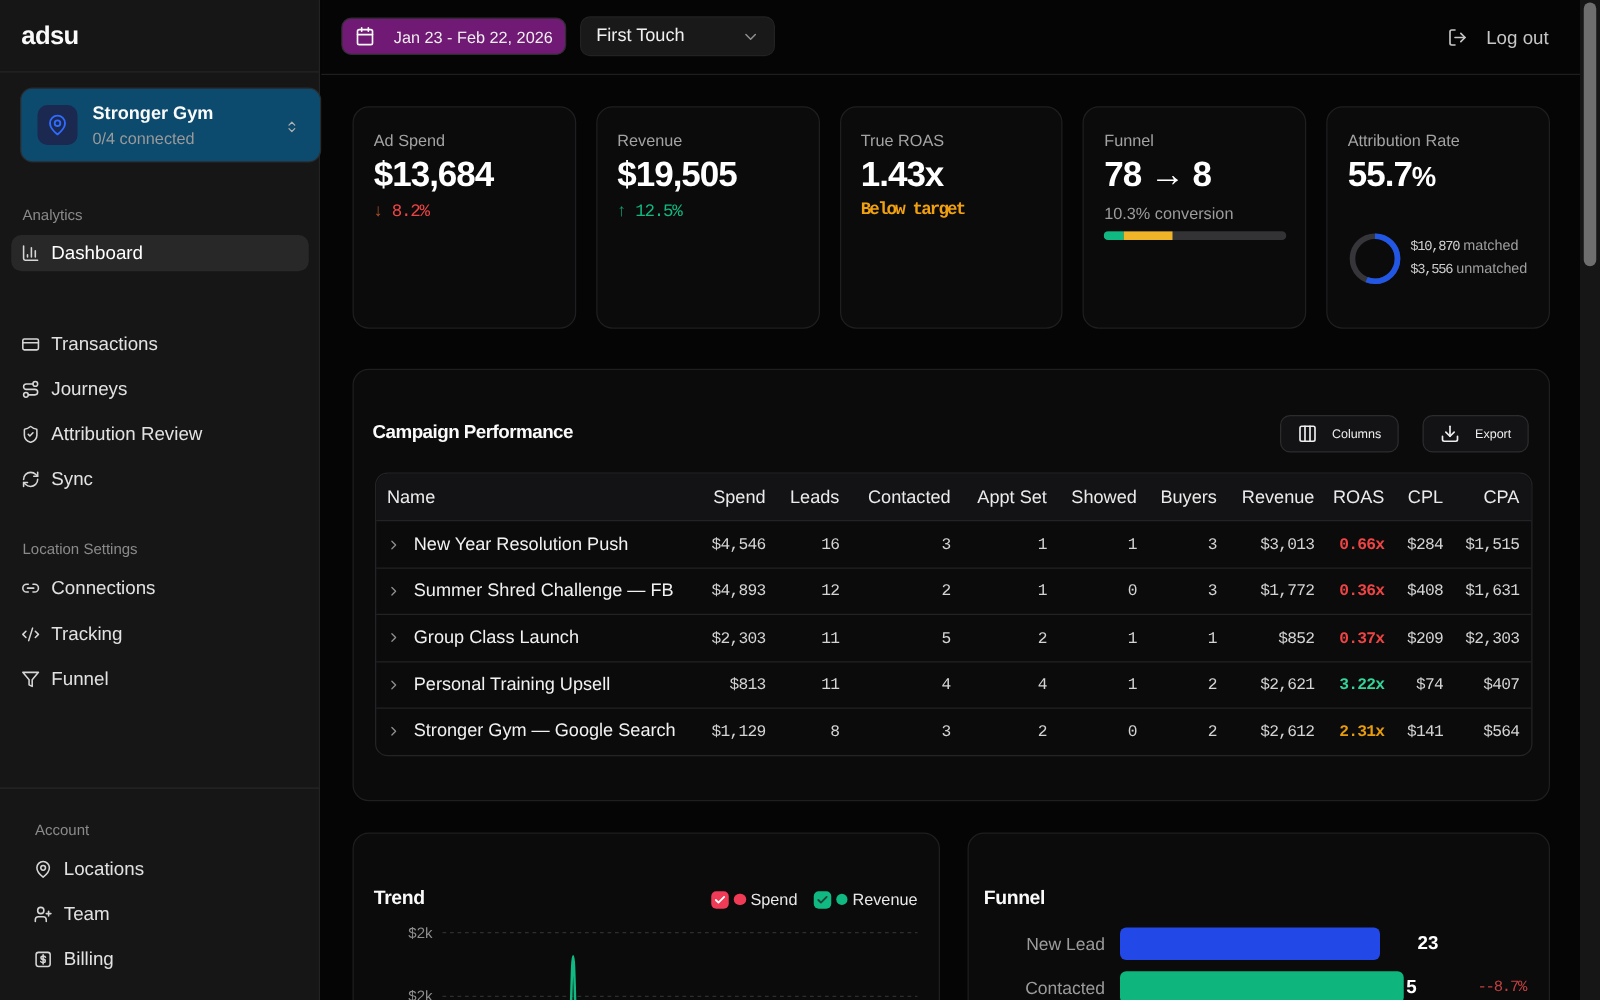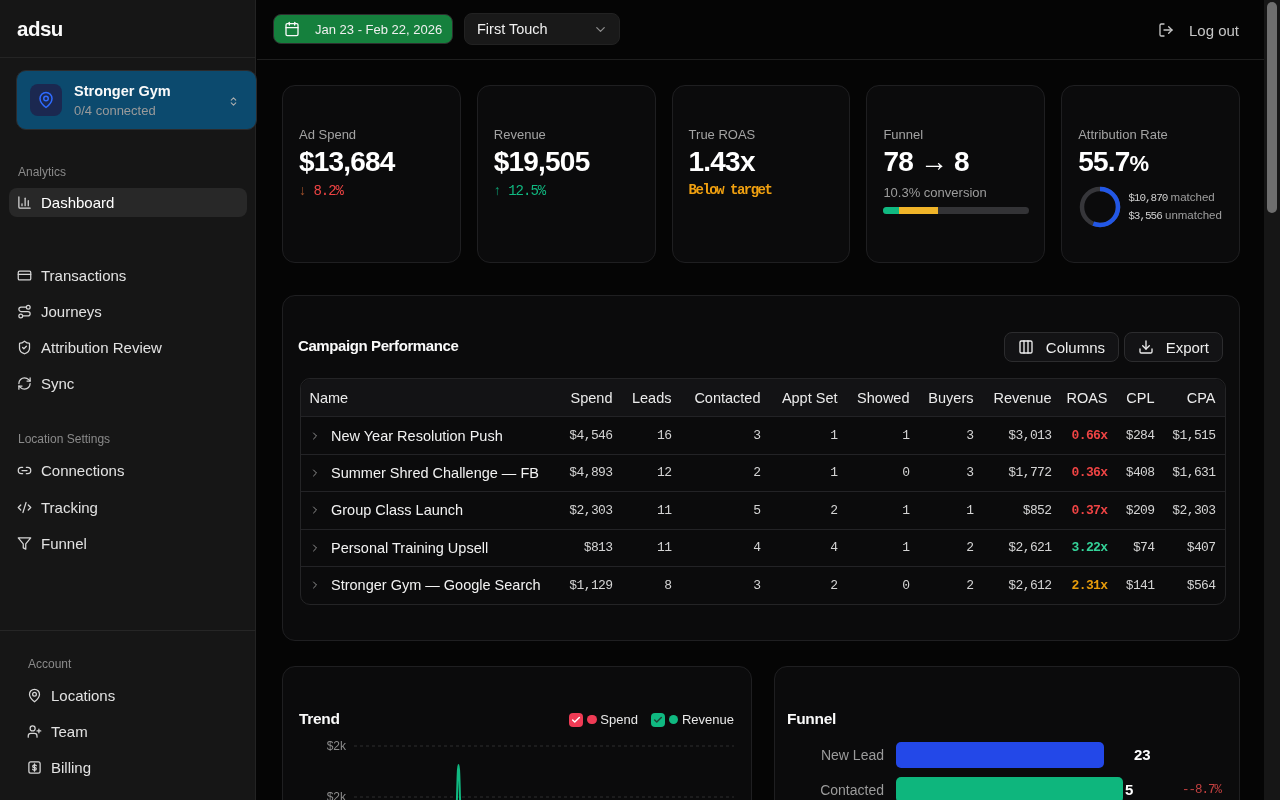--- a/index.html
+++ b/index.html
@@ -26,56 +26,56 @@
   .nav-item .ni { margin-left:8px; width:15px; height:15px; color:#d6d6d6; }
   .nav-item span { margin-left:9px; }
   .nav-item.active { background:#282828; color:#fff; }
   .side-div { position:absolute; left:0; top:630px; width:256px; border-top:1px solid #262626; }
   .acct .nav-item { left:19px; width:228px; }
 
   
   .topbar { position:absolute; left:257px; top:0; width:1023px; height:60px;
     border-bottom:1px solid #1e1e1e; background:#050505; }
   .datebtn { position:absolute; left:16px; top:14px; height:30px; padding:0 10px;
-    border:1px solid #2e2e2e; border-radius:8px; background:#15803d;
+    border:1px solid #2e2e2e; border-radius:8px; background:#701a75;
     display:flex; align-items:center; gap:15px; font-size:13px; color:#efefef; }
   .selbtn { position:absolute; left:207px; top:13px; width:156px; height:32px; padding:0 11px 0 12px;
     border:1px solid #222; border-radius:8px; background:#191919;
     display:flex; align-items:center; font-size:14.5px; color:#f0f0f0; }
   .selbtn .chev { margin-left:auto; color:#8d8d8d; }
   .logout { position:absolute; right:41px; top:0; height:60px; display:flex; align-items:center; gap:15px;
     color:#c6c6c6; font-size:15px; }
 
   
   .main { position:absolute; left:257px; top:60px; width:1007px; height:740px; padding:25px 24px 0 25px; }
 
   .cards { display:flex; gap:16px; }
   .card { width:178.8px; height:178px; background:#0b0b0c; border:1px solid #1f1f21; border-radius:13px;
-    padding:42px 16px 0 16px; position:relative; }
+    padding:20px 16px 0 16px; position:relative; }
   .card .clabel { font-size:13px; color:#a3a3a3; line-height:14px; }
   .card .cvalue { margin-top:6px; font-weight:700; line-height:28px;
     font-size:28px; letter-spacing:-0.8px; color:#fff; white-space:nowrap; }
   .card .cdelta { margin-top:7px; font-family:"Liberation Mono", monospace; font-size:14px; letter-spacing:-1px; line-height:15px; }
   .cdelta .arr { font-family:"Liberation Sans", sans-serif; font-size:14px; }
   .red { color:#ef4444; } .green { color:#10b981; } .amber { color:#f0a010; }
   .cdelta .arr { letter-spacing:0; }
 
   .fbar { margin-top:7px; height:7px; width:146px; border-radius:4px; background:#333336; overflow:hidden; display:flex; }
   .fbar .g { background:#10b981; width:16px; } .fbar .a { background:#f0b429; width:39px; }
 
   .donut-row { position:absolute; left:16px; top:98.5px; display:flex; align-items:center; }
   .attr-lines { margin-left:6px; font-size:11.5px; color:#9f9f9f; line-height:17px; white-space:nowrap; }
   .attr-lines b { font-family:"Liberation Mono", monospace; font-weight:400; color:#cfcfcf; letter-spacing:-1px; font-size:11px; }
 
   
   .panel { background:#0b0b0c; border:1px solid #1f1f21; border-radius:13px; position:relative; }
   .camp { margin-top:32px; height:346px; }
   .camp-title { position:absolute; left:15px; top:41px; font-size:15px; letter-spacing:-0.4px; font-weight:700; color:#fafafa; }
   .btn { position:absolute; top:36px; height:30px; border:1px solid #2c2c2e; border-radius:8px; background:#131315;
-    display:flex; align-items:center; gap:12px; font-size:15px; color:#ededed; padding:0 13px; }
+    display:flex; align-items:center; gap:12px; font-size:10px; color:#ededed; padding:0 13px; }
   .btn-cols { right:120px; } .btn-exp { right:16px; }
 
   .tbl { position:absolute; left:17px; top:82px; width:926px; height:227px;
     border:1px solid #242426; border-radius:10px; font-size:13px; }
   .trow { display:grid; grid-template-columns:247.5px 64px 59px 89px 77px 72px 64px 78px 56px 47px 61px;
     height:37.4px; align-items:center; border-top:1px solid #232326; padding-right:12.5px; }
   .trow > div { text-align:right; font-family:"Liberation Mono", monospace; color:#d4d4d4; letter-spacing:-0.6px; }
   .trow > .tname { text-align:left; font-family:"Liberation Sans", sans-serif; letter-spacing:0;
     color:#f2f2f2; font-size:14.5px; display:flex; align-items:center; }
   .trow.thead { border-top:none; background:#131315; border-radius:10px 10px 0 0; }

